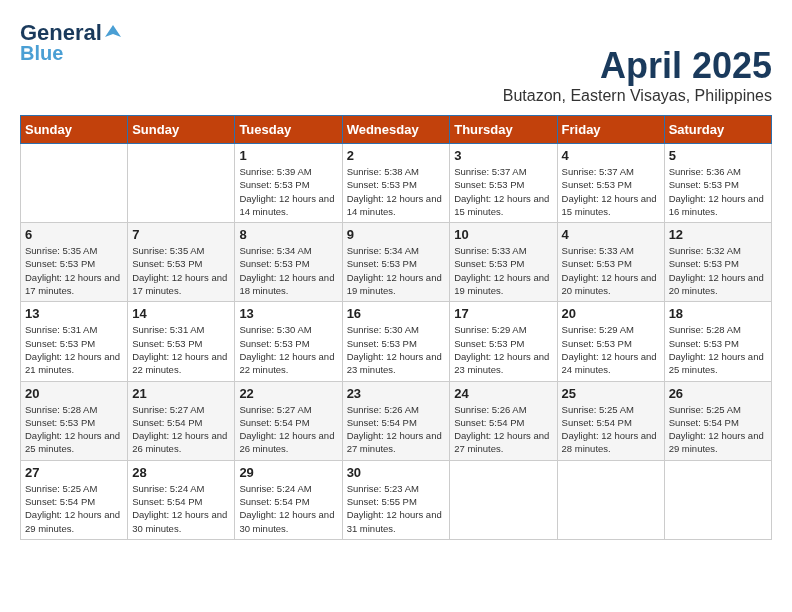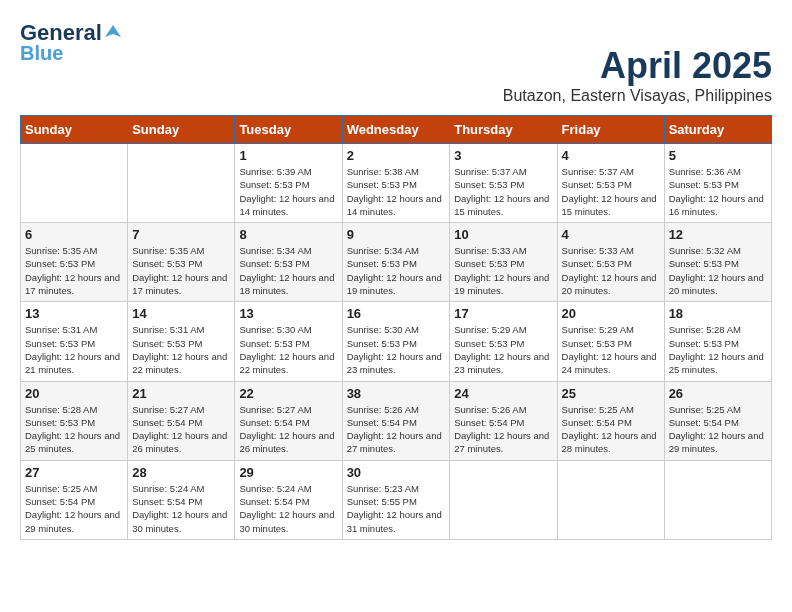--- a/index.html
+++ b/index.html
@@ -201,21 +201,21 @@
         </td>
         <td>
           <span class="day-number">21</span>
           <div class="day-info">Sunrise: 5:27 AM<br>Sunset: 5:54 PM<br>Daylight: 12 hours and 26 minutes.</div>
         </td>
         <td>
           <span class="day-number">22</span>
           <div class="day-info">Sunrise: 5:27 AM<br>Sunset: 5:54 PM<br>Daylight: 12 hours and 26 minutes.</div>
         </td>
         <td>
-          <span class="day-number">38</span>
+          <span class="day-number">23</span>
           <div class="day-info">Sunrise: 5:26 AM<br>Sunset: 5:54 PM<br>Daylight: 12 hours and 27 minutes.</div>
         </td>
         <td>
           <span class="day-number">24</span>
           <div class="day-info">Sunrise: 5:26 AM<br>Sunset: 5:54 PM<br>Daylight: 12 hours and 27 minutes.</div>
         </td>
         <td>
           <span class="day-number">25</span>
           <div class="day-info">Sunrise: 5:25 AM<br>Sunset: 5:54 PM<br>Daylight: 12 hours and 28 minutes.</div>
         </td>

